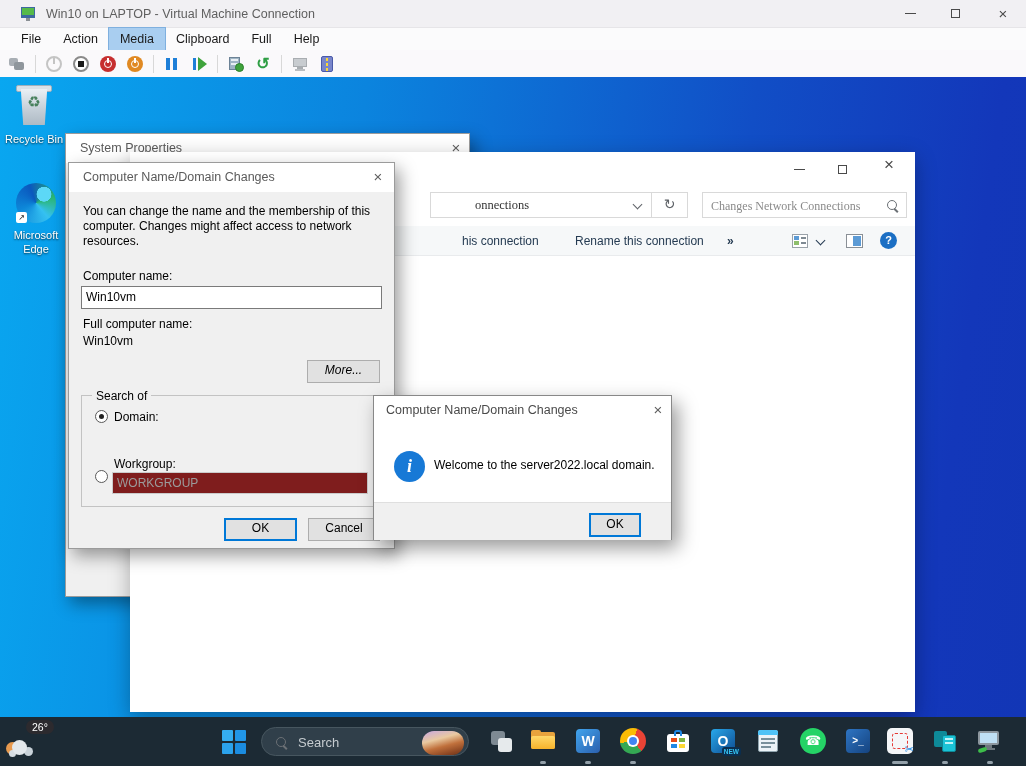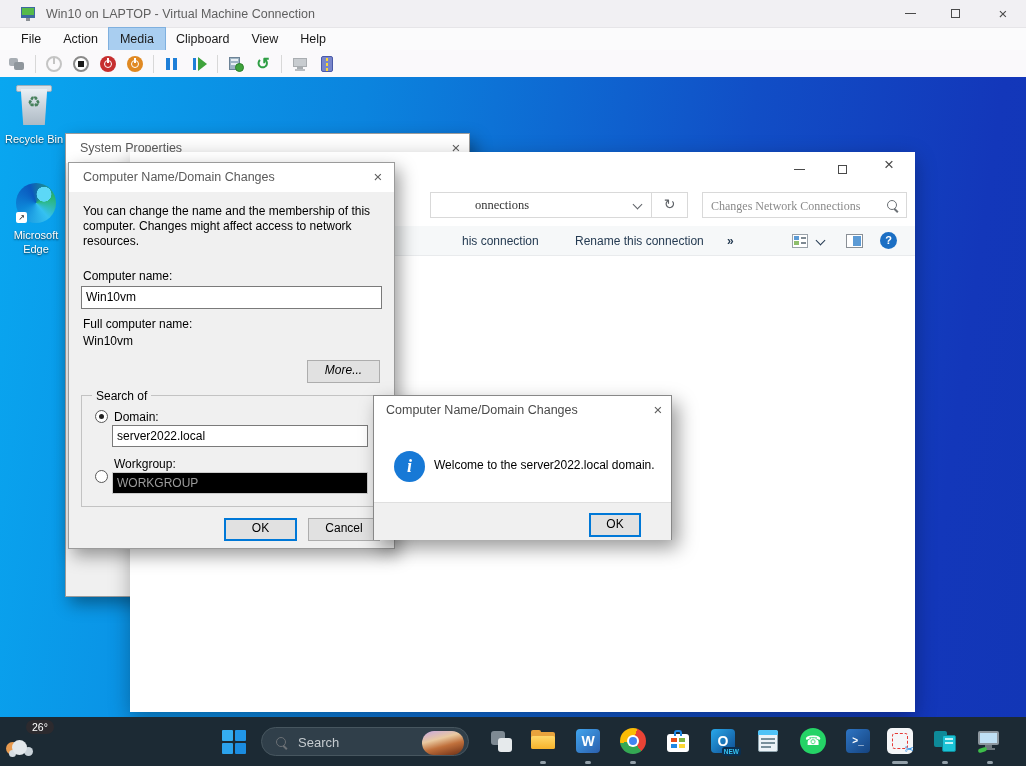--- a/index.html
+++ b/index.html
@@ -99,21 +99,21 @@
       </div>
     <div class="abs maxbox" style="left:951px; top:9px;"></div>
     <div class="abs winbtn" style="left:996px; top:7px;">×</div>
   </div>
 
   <div class="abs vmc-menu">
     <div class="menu-item">File</div>
     <div class="menu-item">Action</div>
     <div class="menu-item active">Media</div>
     <div class="menu-item">Clipboard</div>
-    <div class="menu-item">View</div>
+    <div class="menu-item">Full</div>
     <div class="menu-item">Help</div>
   </div>
 
   <div class="abs vmc-toolbar">
     <div class="tico">
       <div class="abs" style="left:1px;top:3px;width:9px;height:8px;background:#A8AEB4;border-radius:2px;"></div>
       <div class="abs" style="left:6px;top:7px;width:10px;height:8px;background:#8F969C;border-radius:2px;"></div>
     </div>
     <div class="tsep"></div>
     <div class="tico">
@@ -248,24 +248,23 @@
       <span class="abs lbl" style="left:14px; top:106px;text-align:right;">Computer name:</span>
       <div class="abs tin" style="left:12px; top:123px; width:301px; height:23px;">Win10vm</div>
       <span class="abs lbl" style="left:14px; top:154px;">Full computer name:</span>
       <span class="abs lbl" style="left:14px; top:171px;">Win10vm</span>
       <div class="abs btn" style="left:238px; top:197px; width:73px; height:23px;font-style:italic;">More...</div>
 
       <div class="abs grp" style="left:12px; top:232px; width:301px; height:112px;">
         <span class="grp-legend lbl">Search of</span>
         <div class="abs radio sel" style="left:13px; top:14px;"></div>
         <span class="abs lbl" style="left:32px; top:14px;">Domain:</span>
-        <div class="abs tin" style="left:30px; top:29px; width:256px; height:22px;">server2022.local</div>
         <div class="abs radio" style="left:13px; top:61px;"></div>
         <span class="abs lbl" style="left:32px; top:61px;">Workgroup:</span>
-        <div class="abs tin" style="left:30px; top:76px; width:256px; height:22px; background:#000000; border-color:#CBCBCB; color:#9B9B9B;">WORKGROUP</div>
+        <div class="abs tin" style="left:30px; top:76px; width:256px; height:22px; background:#7f1d1d; border-color:#CBCBCB; color:#9B9B9B;">WORKGROUP</div>
       </div>
 
       <div class="abs btn focus" style="left:155px; top:355px; width:73px; height:23px;">OK</div>
       <div class="abs btn" style="left:239px; top:355px; width:72px; height:23px;">Cancel</div>
     </div>
 
     <div class="abs" style="left:373px; top:318px; width:299px; height:145px; background:#fff; border:1px solid #888; box-shadow:6px 8px 18px rgba(0,0,0,.4); z-index:5;">
       <span class="abs" style="left:12px; top:7px; font-size:12.5px; color:#4A4A4A;">Computer Name/Domain Changes</span>
       <span class="dlg-x" style="left:276px;">×</span>
       <div class="abs info-ico" style="left:20px; top:55px;">i</div>

